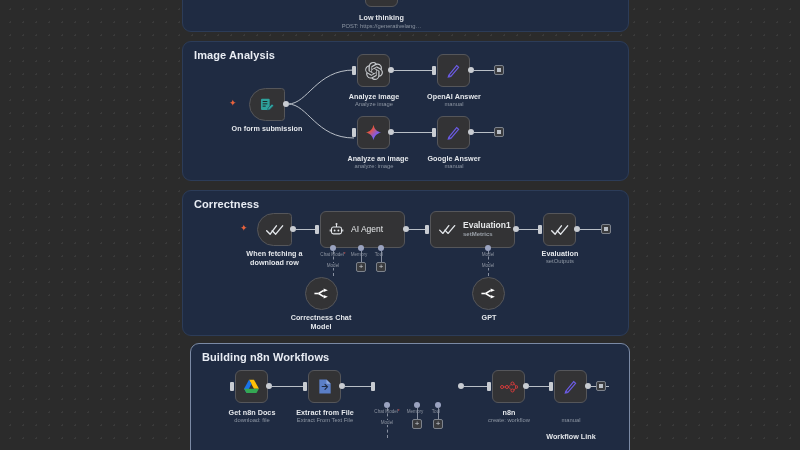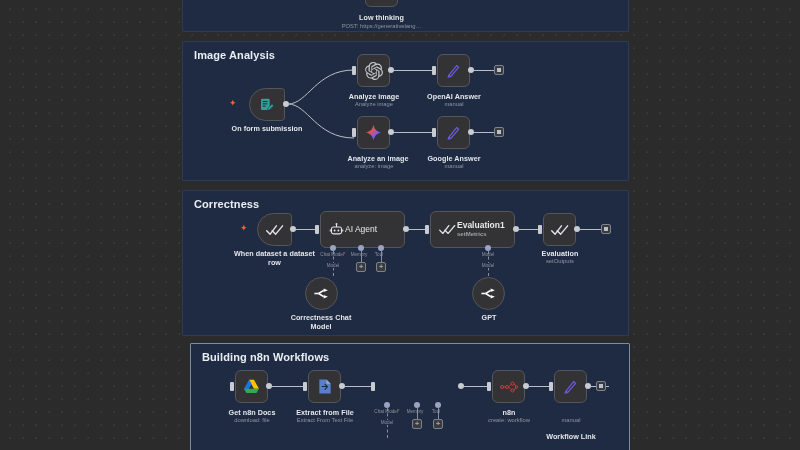--- a/index.html
+++ b/index.html
@@ -14,39 +14,39 @@
     background-image: radial-gradient(circle, #3a3a3a 1px, transparent 1px);
     background-size: 13px 13px;
     background-position: 4px 3px;
   }
 
   
   .sticky {
     position: absolute;
     background: #1f2b42;
     border: 1px solid #2c3c58;
-    border-radius: 1px;
+    border-radius: 9px;
   }
   .sticky.selected { border-color: #7b8aa5; }
   .sticky-title {
     position: absolute; top: 7px; left: 11px;
     font-size: 11px; font-weight: bold; color: #e9edf4;
     letter-spacing: .1px;
   }
 
   
   .node {
     position: absolute;
     background: #333335;
     border: 1px solid #55565a;
     border-radius: 6px;
     display: flex; align-items: center; justify-content: center;
   }
   .node.trigger { border-radius: 28px 6px 6px 28px; }
-  .node.wide { justify-content: flex-start; padding-left: 8px; gap: 1px; }
+  .node.wide { justify-content: flex-start; padding-left: 8px; gap: 7px; }
   .node-inline-label { font-size: 8.5px; color: #e6e8ea; line-height: 1.15; }
   .node-inline-sub { font-size: 6px; color: #9aa0a8; line-height: 1.15; }
 
   .caption {
     position: absolute; text-align: center;
     font-size: 7.2px; font-weight: bold; color: #e4e7eb;
     line-height: 1.25; letter-spacing: .05px;
   }
   .subcaption {
     position: absolute; text-align: center;
@@ -233,21 +233,21 @@
 
   <div class="node trigger" style="left:257px; top:213px; width:35px; height:33px;">
     <span>
       <svg width="18" height="14" viewBox="0 0 26 18">
         <path d="M1 10 L6 15 L15 3" fill="none" stroke="#e4e7eb" stroke-width="2" stroke-linecap="round" stroke-linejoin="round"></path>
         <path d="M9 10 L14 15 L24 3" fill="none" stroke="#e4e7eb" stroke-width="2" stroke-linecap="round" stroke-linejoin="round"></path>
       </svg>
     </span>
   </div>
   <div class="dot" style="left:290px; top:226px;"></div>
-  <div class="caption" style="left:232px; top:249px; width:85px;">When dataset a dataset row</div>
+  <div class="caption" style="left:232px; top:249px; width:85px;">When fetching a download row</div>
 
   <div class="wire" style="left:295px; top:229px; width:21px;"></div>
 
   <div class="inport" style="left:315px; top:225px;"></div>
   <div class="node wide" style="left:320px; top:211px; width:85px; height:37px;">
     <span>
       <svg width="15" height="15" viewBox="0 0 24 24">
         <rect x="4" y="8" width="16" height="11" rx="3" fill="none" stroke="#e4e7eb" stroke-width="1.7"></rect>
         <circle cx="9" cy="13.5" r="1.5" fill="#e4e7eb"></circle>
         <circle cx="15" cy="13.5" r="1.5" fill="#e4e7eb"></circle>

